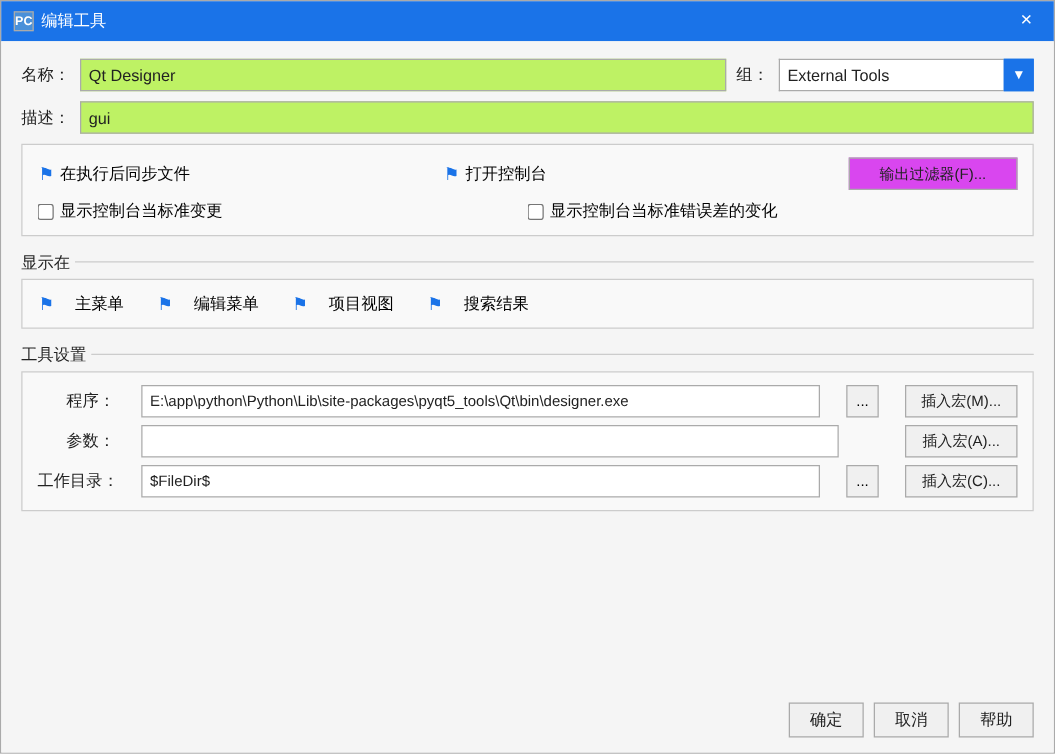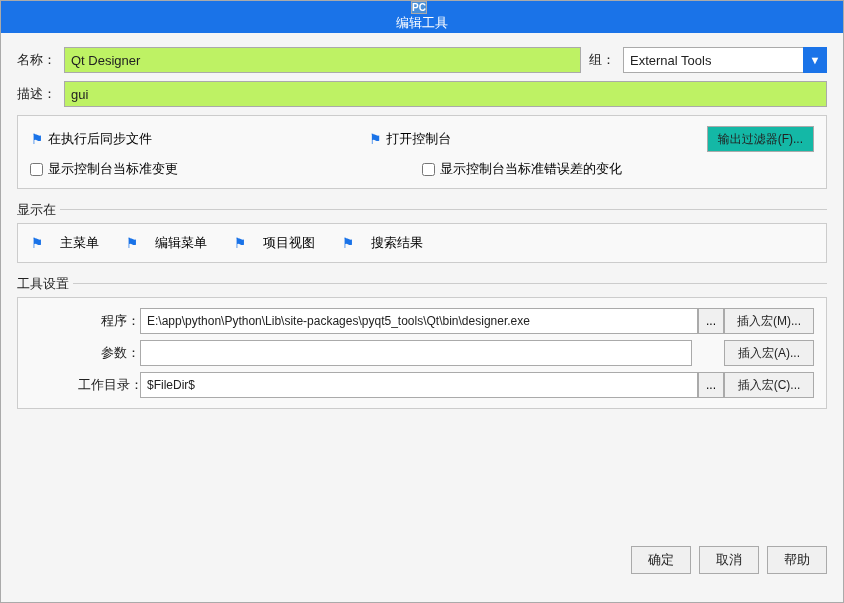--- a/index.html
+++ b/index.html
@@ -24,21 +24,20 @@
       box-shadow: 2px 2px 8px rgba(0,0,0,0.3);
     }
     .title-bar {
       background: #1a73e8;
       color: white;
       height: 32px;
       display: flex;
       align-items: center;
       padding: 0 10px;
       user-select: none;
-      flex-direction: column;
     }
     .title-bar-icon {
       width: 16px;
       height: 16px;
       background: #4a90d9;
       border: 1px solid #aaa;
       margin-right: 6px;
       display: inline-block;
       font-size: 10px;
       display: flex;
@@ -174,22 +173,22 @@
       align-items: center;
       gap: 5px;
       flex: 1;
     }
     .checkbox-item input[type=checkbox] {
       margin: 0;
       cursor: pointer;
     }
     .btn {
       height: 26px;
-      padding: 0 10px;
-      background: #14b8a6;
+      padding: 0 24px;
+      background: #d946ef;
       border: 1px solid #aaa;
       font-size: 12px;
       font-family: inherit;
       cursor: pointer;
       color: #222;
       white-space: nowrap;
     }
     .btn-primary {
       background: #1a73e8;
       border-color: #1a73e8;
@@ -203,22 +202,21 @@
       gap: 16px;
     }
     .tool-settings {
       display: flex;
       flex-direction: column;
       gap: 6px;
     }
     .tool-row {
       display: flex;
       align-items: center;
-      gap: 0;
-      margin-left: 48px;
+      gap: 21px;
     }
     .tool-label {
       width: 62px;
       text-align: right;
       color: #222;
       white-space: nowrap;
     }
     .tool-input {
       flex: 1;
       height: 26px;
@@ -249,21 +247,21 @@
       font-size: 12px;
       font-family: inherit;
       cursor: pointer;
       color: #222;
       white-space: nowrap;
       width: 90px;
     }
     .footer {
       display: flex;
       justify-content: flex-end;
-      padding: 8px 16px 28px 16px;
+      padding: 8px 16px 12px 16px;
       gap: 8px;
       background: #f5f5f5;
     }
     .footer-btn {
       height: 28px;
       padding: 0 16px;
       font-size: 13px;
       font-family: inherit;
       cursor: pointer;
       border: 1px solid #aaa;

